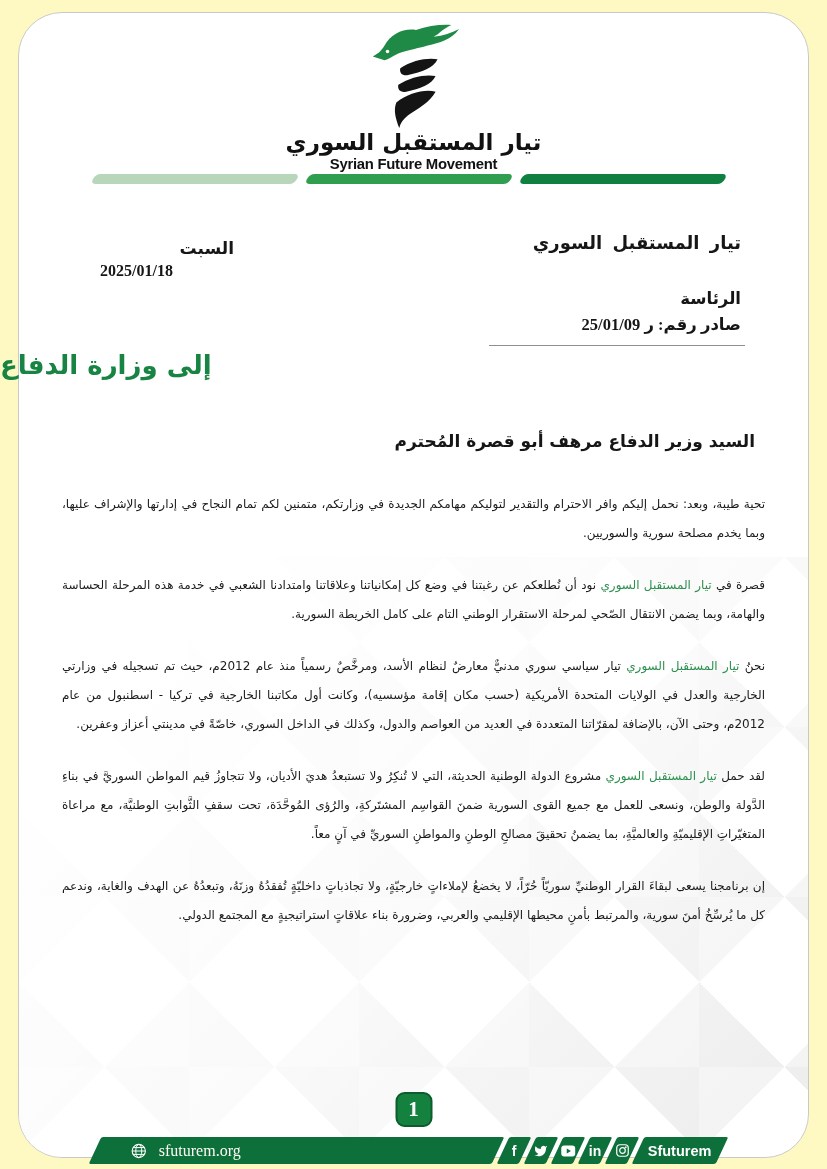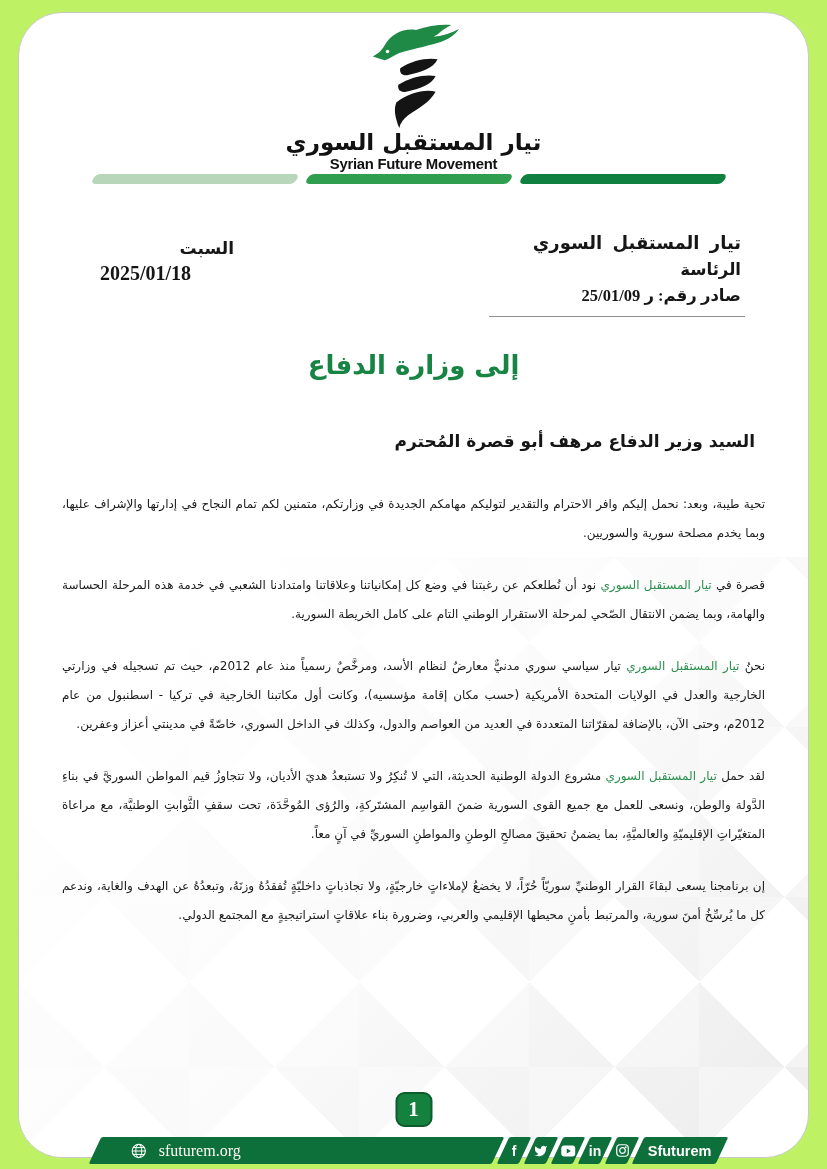--- a/index.html
+++ b/index.html
@@ -1,18 +1,18 @@
 <!DOCTYPE html>
 <html lang="ar"><head>
 <meta charset="utf-8">
 <style>
   * { margin:0; padding:0; box-sizing:border-box; }
   html,body { width:827px; height:1169px; background:#ffffff; overflow:hidden;
               font-family:"DejaVu Sans","Liberation Sans",sans-serif; }
-  .stage { position:relative; width:827px; height:1169px; background:#bef264; }
+  .stage { position:relative; width:827px; height:1169px; background:#fef9c3; }
 
   
   .card { position:absolute; left:18px; top:12px; width:791px; height:1146px;
           border:1px solid #c9c9c9; border-radius:44px; background:#fff; overflow:hidden; }
 
   
   .watermark { position:absolute; left:0; right:0; bottom:0; height:600px;
     background-image:
       linear-gradient(45deg,#e9e9e9 25%,transparent 25%,transparent 75%,#e9e9e9 75%),
       linear-gradient(-45deg,#f0f0f0 25%,transparent 25%,transparent 75%,#f0f0f0 75%);
@@ -30,34 +30,34 @@
   .bars { position:absolute; top:174px; left:93px; width:632px; height:10px; display:flex; gap:10px; }
   .bar { height:10px; border-radius:6px; transform:skewX(-30deg); flex:1; }
   .bar-1 { background:#b8d6b9; }
   .bar-2 { background:#2f9e4f; }
   .bar-3 { background:#0f8040; }
 
   
   .meta-right { position:absolute; right:86px; top:229px; width:280px; text-align:right;
                 direction:rtl; color:#161616; }
   .meta-org  { font-size:18px; font-weight:bold; word-spacing:4px; line-height:1.55; }
-  .meta-dept { font-size:16.5px; font-weight:bold; line-height:1.6; }
+  .meta-dept { font-size:16.5px; font-weight:bold; line-height:1.6;margin-top:29px; }
   .meta-ref  { font-size:16.5px; font-weight:bold; line-height:1.6;
                font-family:"Liberation Serif","DejaVu Sans",sans-serif; }
   .meta-rule { margin-top:6px; width:256px; margin-right:-4px; border:none;
                border-top:1.5px solid #8f8f8f; }
 
   .meta-left { position:absolute; left:100px; top:237px; width:134px; 
                direction:rtl; color:#161616; }
   .meta-day  { font-size:17px; font-weight:bold; line-height:1.3; }
-  .meta-date { font-size:20px; font-weight:bold; line-height:1.45;
+  .meta-date { font-size:16px; font-weight:bold; line-height:1.45;
                font-family:"Liberation Serif","DejaVu Sans",serif; direction:ltr; }
 
   
-  .letter-title { position:absolute; left:0; top:350px; width:827px; text-align:center;
+  .letter-title { position:absolute; left:0; top:350px; width:827px; text-align:left;
                   font-size:26px; font-weight:bold; color:#178443; direction:rtl; }
   .addressee { position:absolute; right:72px; top:431px; width:660px; text-align:right;
                direction:rtl; font-size:17px; font-weight:bold; color:#161616; }
 
   .paragraphs { position:absolute; top:490px; right:62px; left:62px; direction:rtl;
                 text-align:justify; color:#1b1b1b; }
   .paragraphs p { font-size:12px; font-weight:normal; line-height:29px; margin-bottom:23px; }
   .paragraphs .green { color:#2b8f4e; }
 
   

